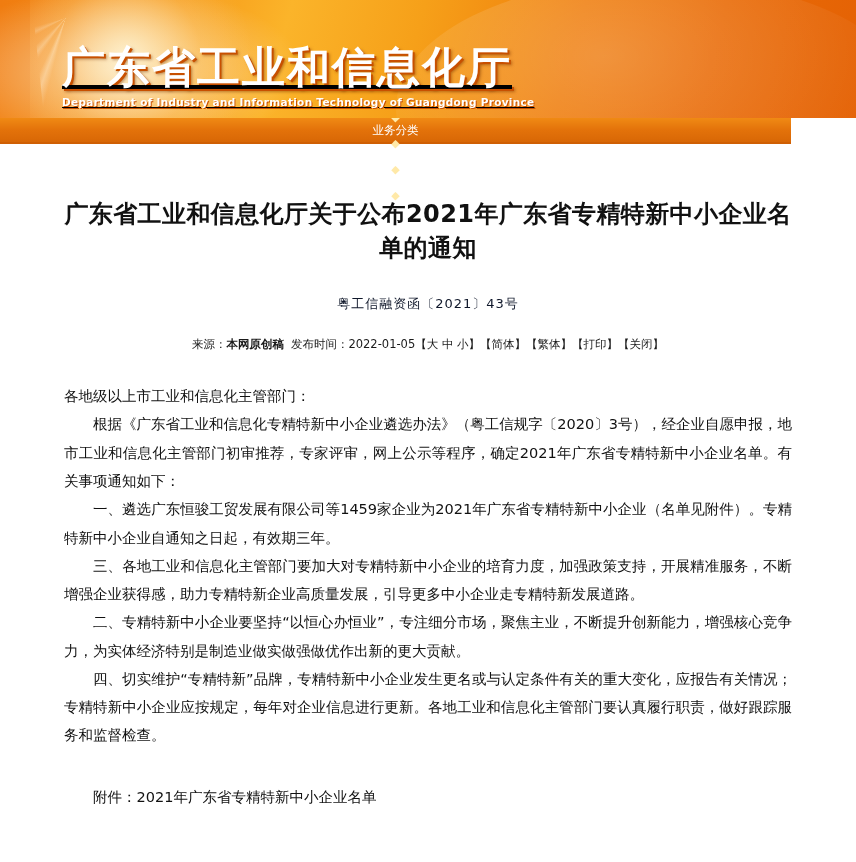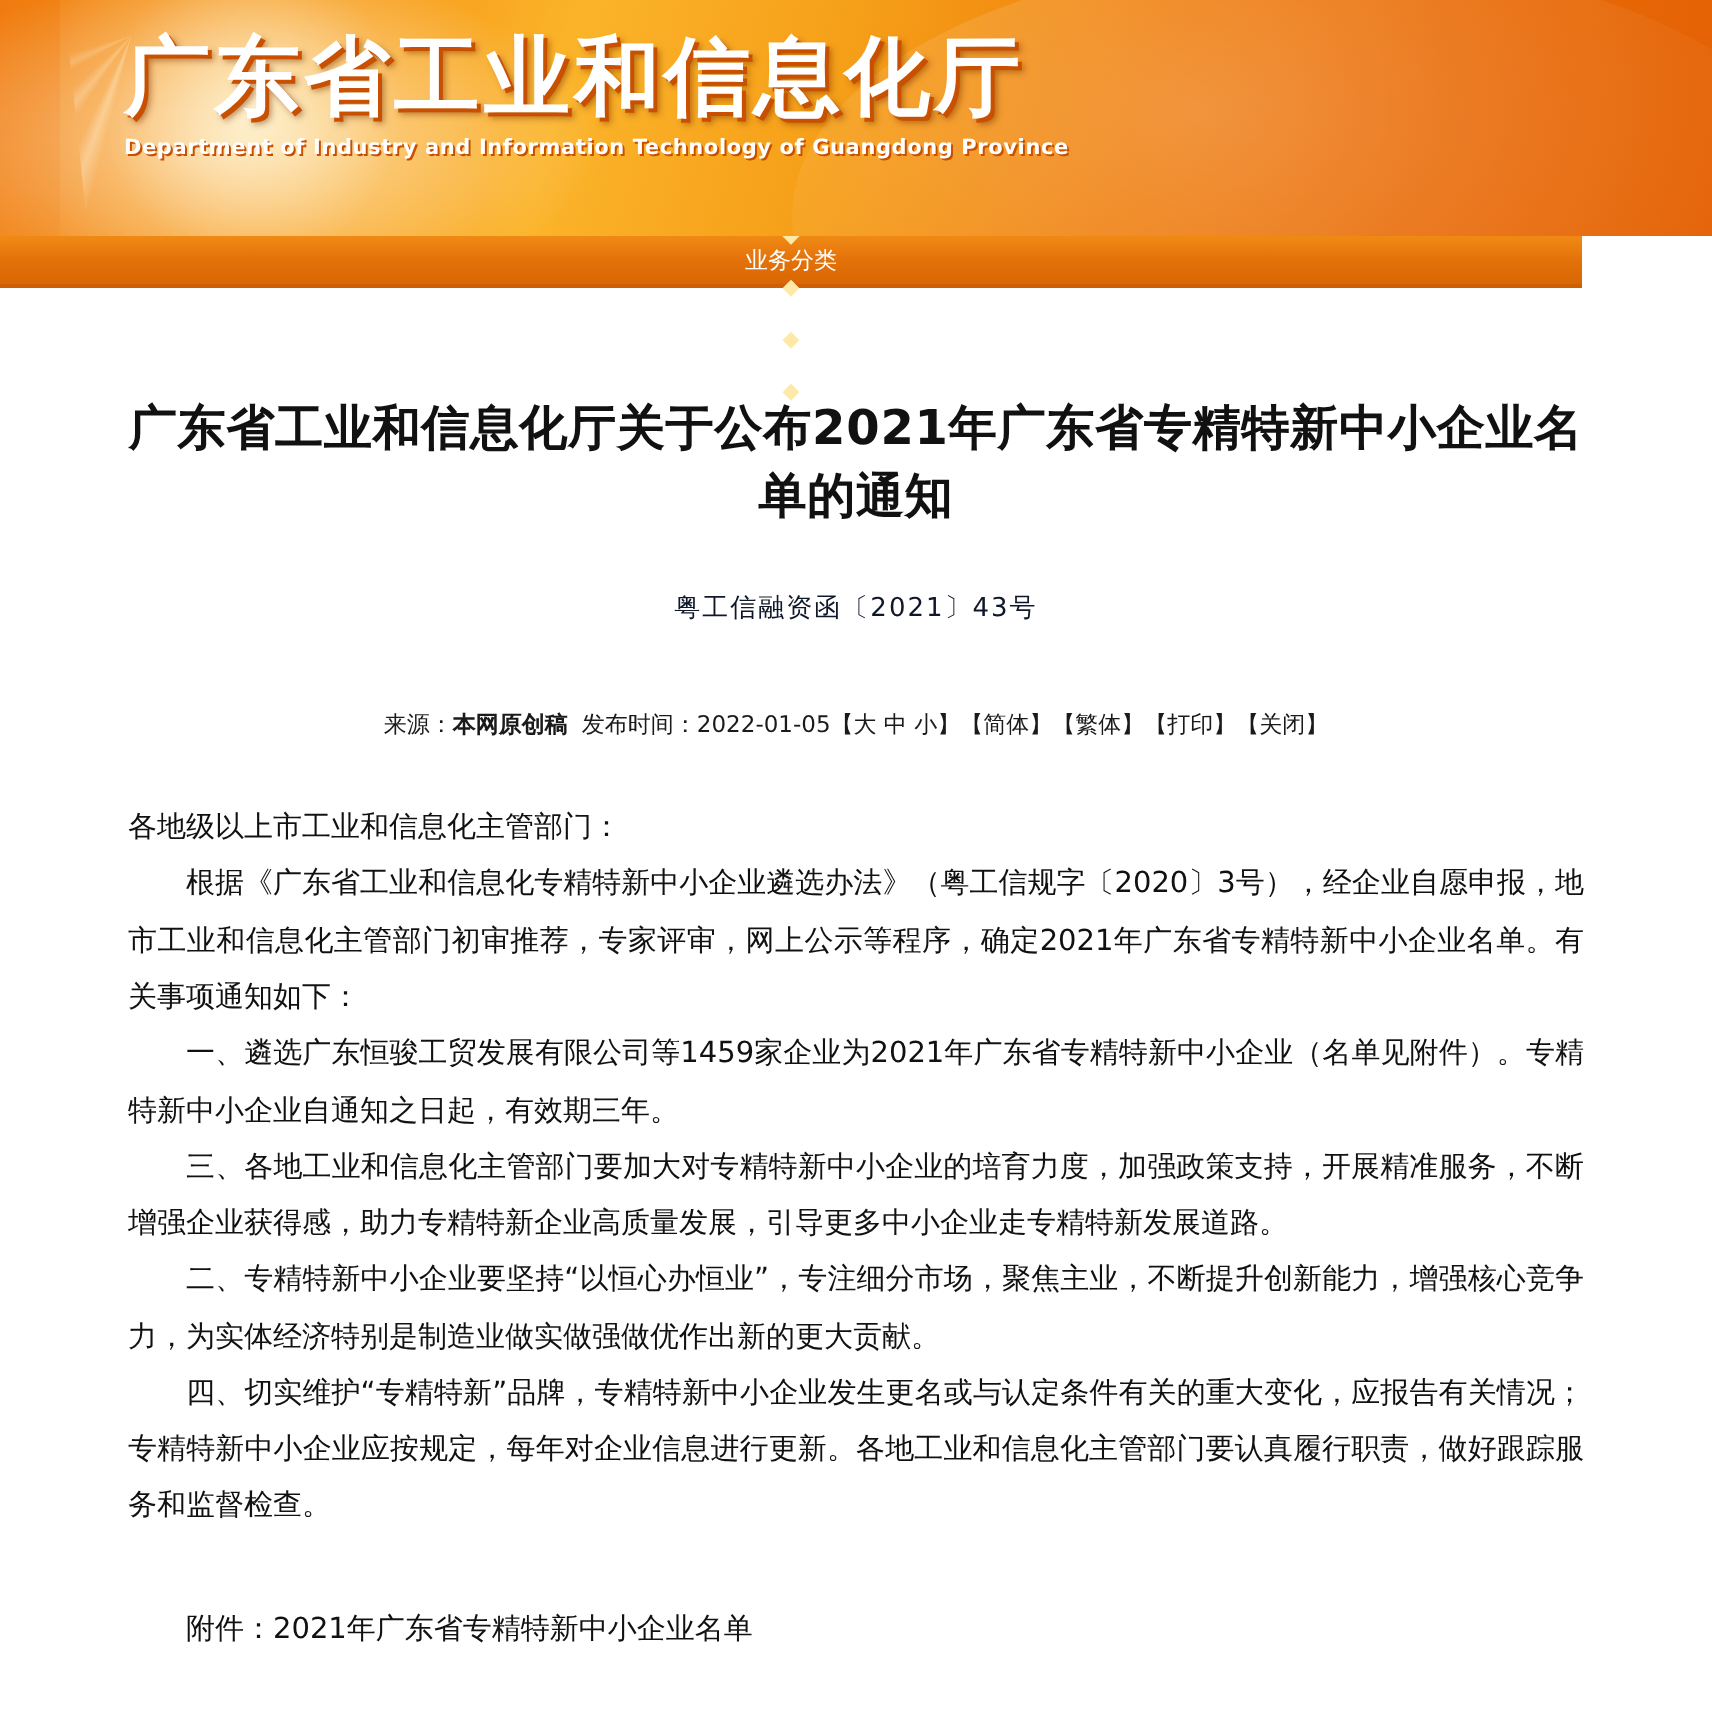--- a/index.html
+++ b/index.html
@@ -50,22 +50,23 @@
   .banner .swoosh {
     position: absolute;
     right: -60px; bottom: -120px;
     width: 520px; height: 260px;
     border-radius: 50%;
     background: radial-gradient(ellipse at 40% 30%, rgba(255,255,255,0.20) 0%, rgba(255,255,255,0.0) 70%);
     pointer-events: none;
   }
   .banner-text {
     position: absolute;
-    left: 62px; top: 18px;
+    left: 62px; top: 46px;
     z-index: 3;
+    text-decoration: underline;
   }
   .banner-title {
     font-size: 43px;
     font-weight: bold;
     letter-spacing: 2px;
     color: #ffffff;
     text-shadow: 2px 2px 0 #c85000, 3px 3px 3px rgba(120,50,0,0.5);
     line-height: 1.0;
     white-space: nowrap;
   }
@@ -115,21 +116,21 @@
     line-height: 1.4;
   }
   .doc-number {
     margin-top: 30px;
     text-align: center;
     font-size: 13px;
     color: #0f172a;
     letter-spacing: 1px;
   }
   .meta {
-    margin-top: 42px;
+    margin-top: 24px;
     text-align: center;
     font-size: 11.5px;
     color: #1a1a1a;
   }
   .meta b { font-weight: bold; }
   .meta .gap { display: inline-block; width: 7px; }
   .meta .lnk { cursor: pointer; }
   .meta .size-lnk { cursor: pointer; }
 
   .para {

